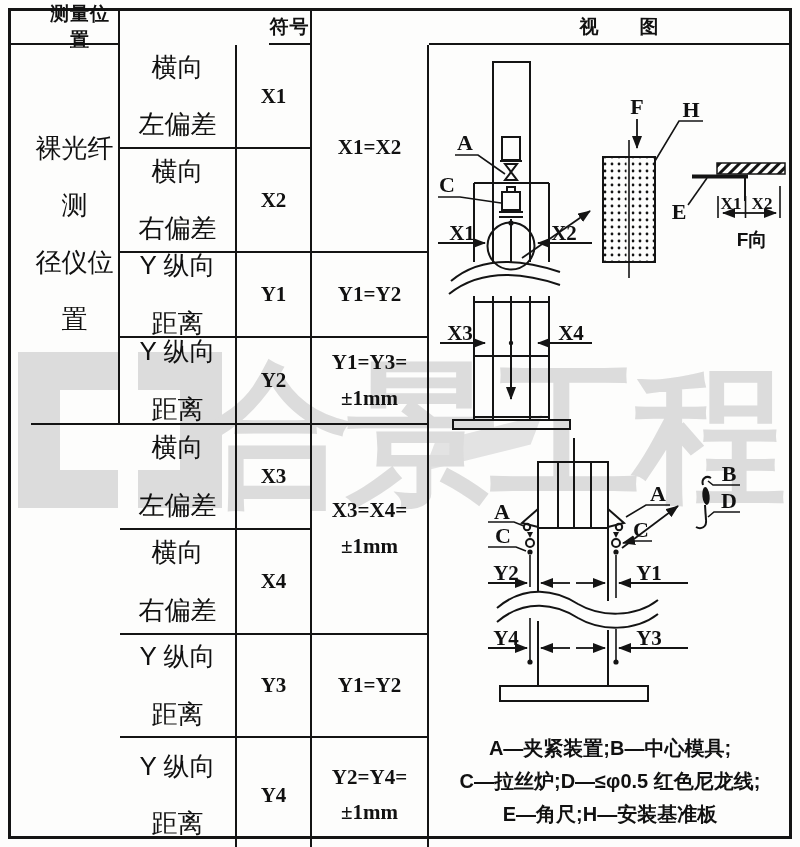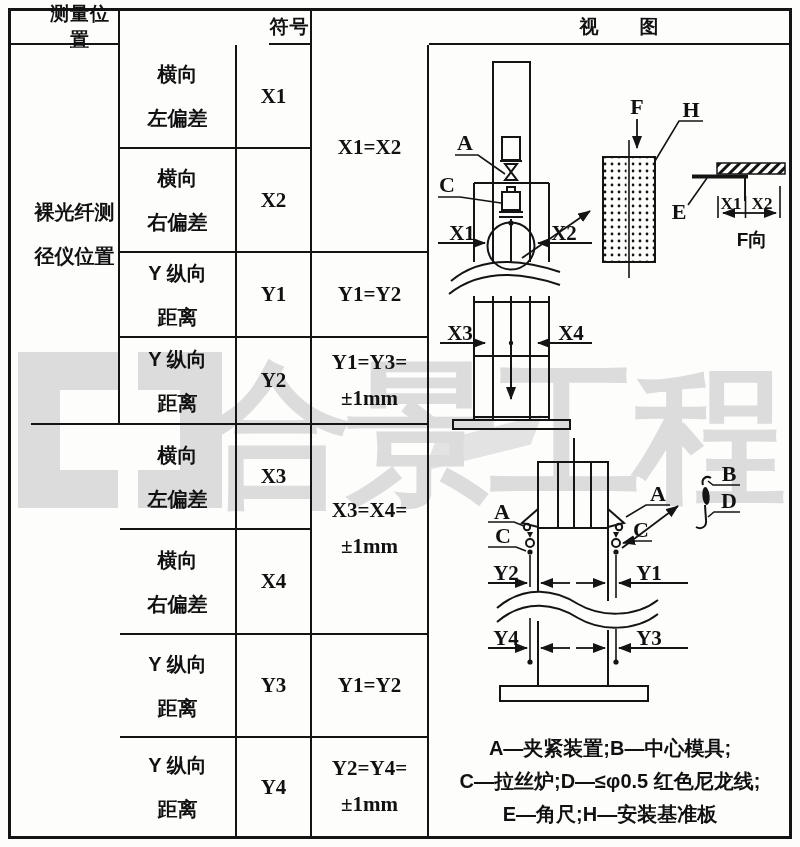--- a/index.html
+++ b/index.html
@@ -30,21 +30,21 @@
     grid-template-rows:34px 104px 104px 85px 87px 105px 105px 103px 1fr;
   }
   .cell {
     box-sizing:border-box;
     border-right:2px solid #141414; border-bottom:2px solid #141414;
     display:flex; align-items:center; justify-content:center;
     text-align:center; background:transparent;
   }
   .no-r { border-right:none; }
   .no-b { border-bottom:none; }
-  .zh  { font-size:20px; font-weight:bold; line-height:2.2; white-space:pre-line; }
+  .zh  { font-size:26px; font-weight:normal; line-height:2.2; white-space:pre-line; }
   .hd  { font-size:19px; font-weight:bold; letter-spacing:1px; }
   .sym { font-family:"Liberation Serif", serif; font-size:21px; font-weight:bold; }
   .req { font-family:"Liberation Serif", serif; font-size:21px; font-weight:bold;
          line-height:1.7; white-space:pre-line; }
   
   #view-svg { position:absolute; left:429px; top:45px; z-index:2; }
   #view-svg path, #view-svg line, #view-svg rect, #view-svg circle,
   #view-svg polyline, #view-svg ellipse { vector-effect:none; }
   .st  { stroke:#141414; stroke-width:2; fill:none; }
   .st15{ stroke:#141414; stroke-width:1.6; fill:none; }

